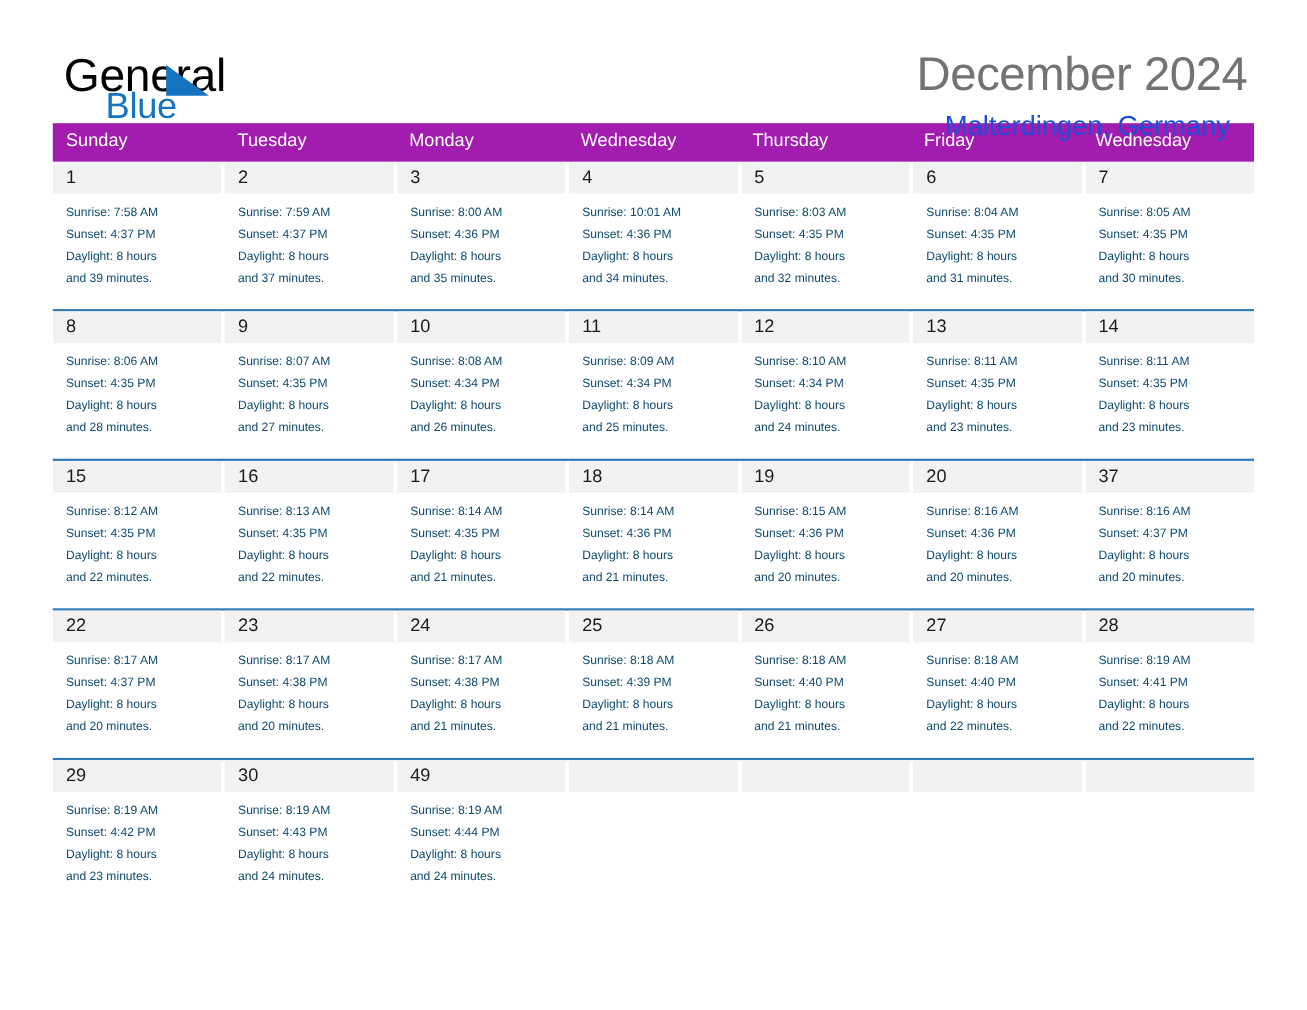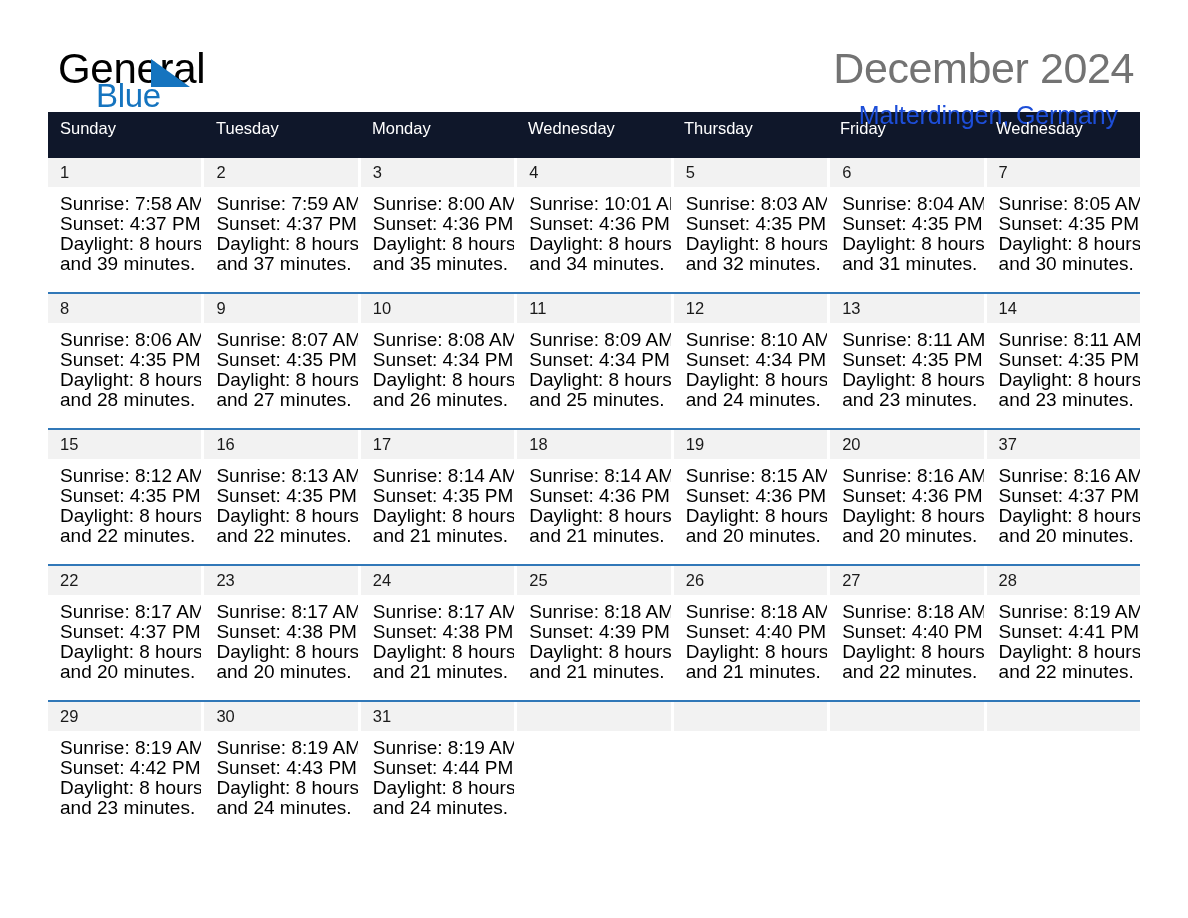--- a/index.html
+++ b/index.html
@@ -85,22 +85,22 @@
     letter-spacing: -0.1px;
   }
 
   
   .calendar {
     margin-top: 8px;
   }
   .weekday-row {
     display: grid;
     grid-template-columns: repeat(7, 1fr);
-    background: #0f172a;
-    height: 46px;
+    background: #a21caf;
+    height: 35px;
   }
   .weekday {
     color: #ffffff;
     font-size: 16.5px;
     line-height: 33px;
     padding-left: 12px;
     box-sizing: border-box;
     white-space: nowrap;
   }
 
@@ -125,23 +125,23 @@
     color: #1a1a1a;
     padding: 6px 0 6px 12px;
     line-height: 1;
     height: 29px;
     box-sizing: border-box;
   }
   .day-cell.blank { }
   .day-cell.blank .day-number { background: #f2f2f2; }
   .day-info {
     padding: 7px 0 0 12px;
-    font-size: 19px;
+    font-size: 11px;
     line-height: 20px;
-    color: #000000;
+    color: #0c4a6e;
   }
   .day-info div { white-space: nowrap; }
 </style>
 </head>
 <body>
 
 <div class="page">
 
   <div class="topbar">
 
@@ -447,21 +447,21 @@
       <div class="day-cell">
         <div class="day-number">30</div>
         <div class="day-info">
           <div>Sunrise: 8:19 AM</div>
           <div>Sunset: 4:43 PM</div>
           <div>Daylight: 8 hours</div>
           <div>and 24 minutes.</div>
         </div>
       </div>
       <div class="day-cell">
-        <div class="day-number">31</div>
+        <div class="day-number">49</div>
         <div class="day-info">
           <div>Sunrise: 8:19 AM</div>
           <div>Sunset: 4:44 PM</div>
           <div>Daylight: 8 hours</div>
           <div>and 24 minutes.</div>
         </div>
       </div>
       <div class="day-cell blank">
         <div class="day-number"></div>
       </div>

